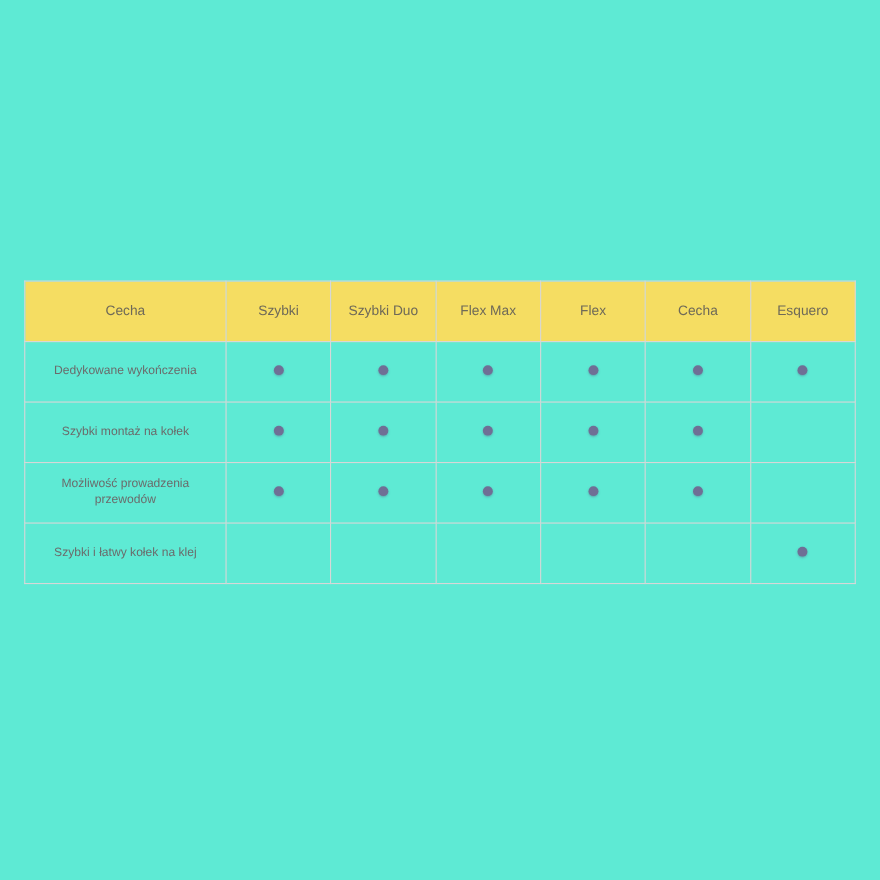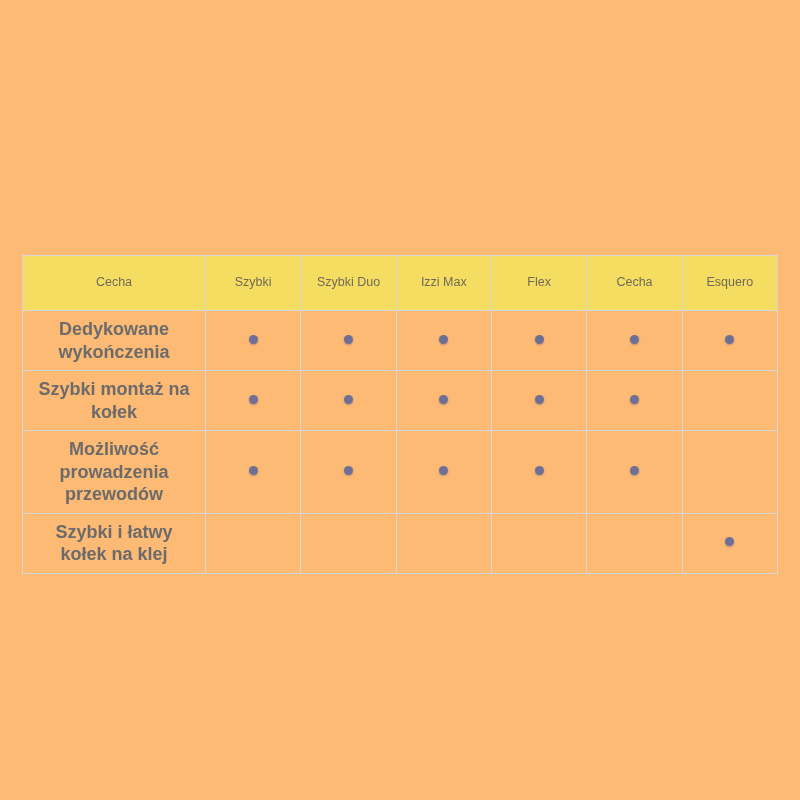--- a/index.html
+++ b/index.html
@@ -8,21 +8,21 @@
     width: 800px;
     height: 800px;
     background: #ffffff;
     font-family: "Liberation Sans", sans-serif;
   }
 
   .page {
     position: relative;
     width: 800px;
     height: 800px;
-    background: #fdba74;
+    background: #5eead4;
   }
 
   .table-wrap {
     position: absolute;
     left: 22px;
     top: 255px;
     width: 756px;
   }
 
   table.compare {
@@ -51,23 +51,22 @@
     font-weight: normal;
   }
 
   thead th.col-feature {
     width: 170px;
   }
 
   tbody td.feature-cell {
     padding: 7px 10px;
     color: #6b6b6b;
-    font-size: 18px;
+    font-size: 11px;
     height: 40px;
-    font-weight: bold;
   }
 
   tbody td.dot-cell {
     height: 40px;
   }
 
   .dot {
     display: inline-block;
     width: 9px;
     height: 9px;
@@ -80,21 +79,21 @@
 <body>
 
 <div class="page">
   <div class="table-wrap">
     <table class="compare">
       <thead>
         <tr>
           <th class="col-feature">Cecha</th>
           <th>Szybki</th>
           <th>Szybki Duo</th>
-          <th>Izzi Max</th>
+          <th>Flex Max</th>
           <th>Flex</th>
           <th>Cecha</th>
           <th>Esquero</th>
         </tr>
       </thead>
       <tbody>
         <tr>
           <td class="feature-cell">Dedykowane wykończenia</td>
           <td class="dot-cell"><span class="dot"></span></td>
           <td class="dot-cell"><span class="dot"></span></td>

